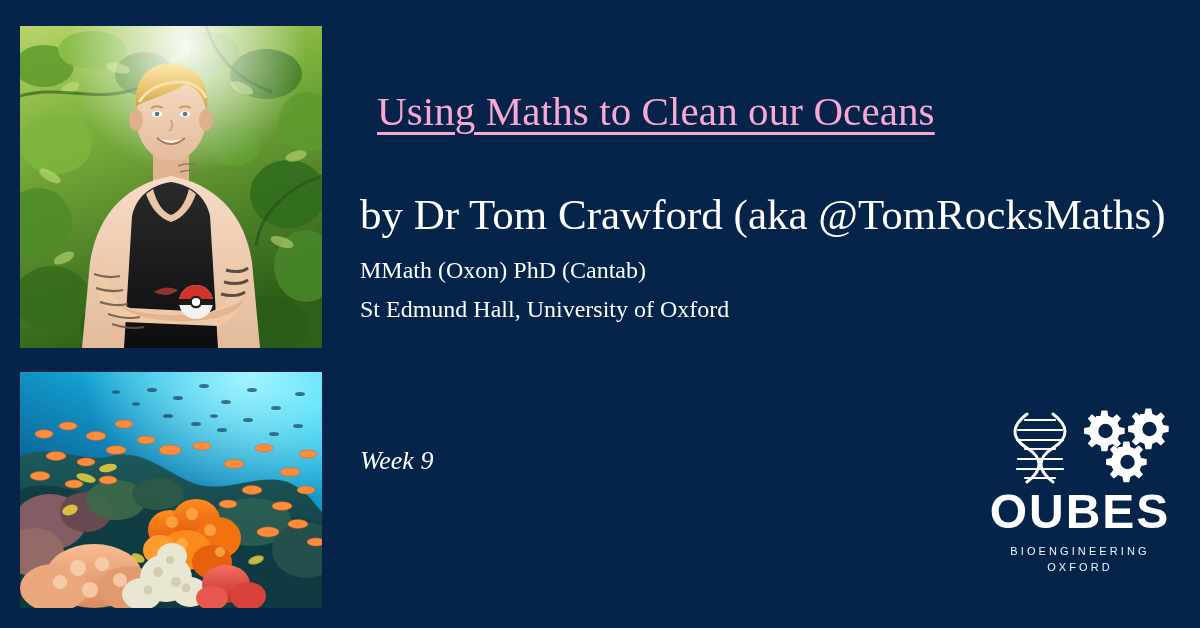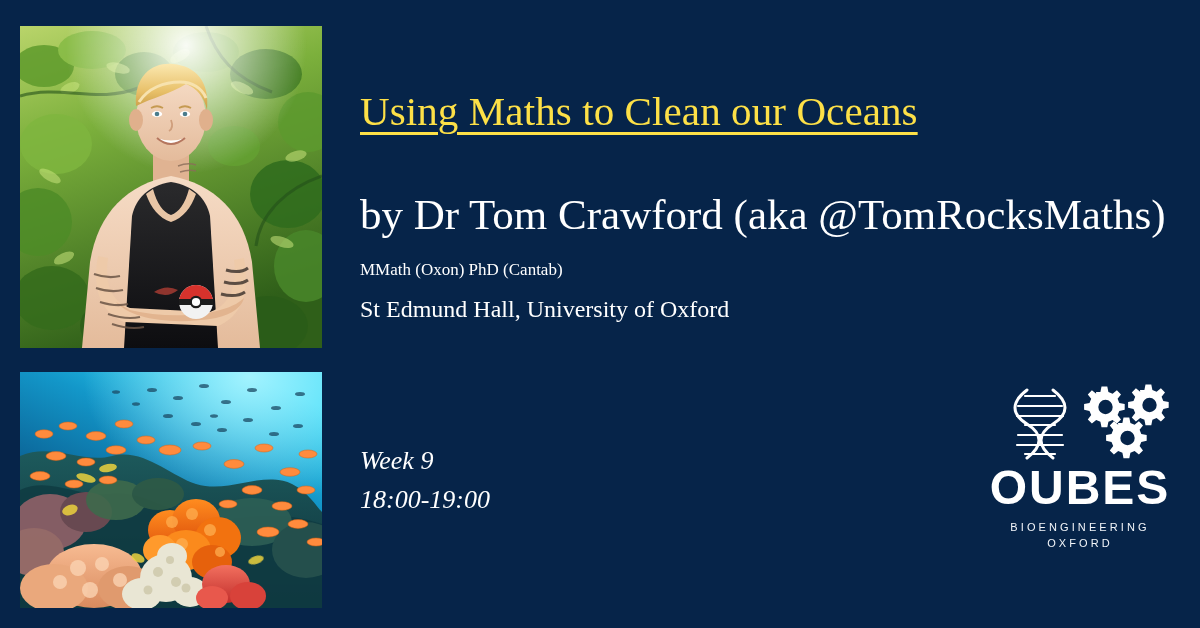--- a/index.html
+++ b/index.html
@@ -44,25 +44,25 @@
   .content {
     position: absolute;
     left: 360px;
     top: 0;
     width: 820px;
     height: 628px;
   }
 
   .title {
     position: absolute;
-    left: 0;
+    left: 17px;
     top: 88px;
     font-size: 41px;
     line-height: 46px;
-    color: #fde047;
+    color: #f9a8d4;
     font-weight: 400;
     letter-spacing: 0.1px;
     text-decoration: underline;
     text-decoration-thickness: 2.5px;
     text-underline-offset: 7px;
     white-space: nowrap;
   }
 
   .byline {
     position: absolute;
@@ -71,21 +71,21 @@
     font-size: 43px;
     line-height: 42px;
     color: #ffffff;
     font-weight: 400;
     white-space: nowrap;
   }
   .credential {
     position: absolute;
     left: 0;
     top: 255px;
-    font-size: 17px;
+    font-size: 24px;
     line-height: 30px;
     color: #ffffff;
     white-space: nowrap;
   }
   .affiliation {
     position: absolute;
     left: 0;
     top: 294px;
     font-size: 24px;
     line-height: 30px;
@@ -103,21 +103,21 @@
   .schedule-line {
     font-size: 26px;
     line-height: 39px;
     white-space: nowrap;
   }
 
   
   .logo {
     position: absolute;
     left: 975px;
-    top: 384px;
+    top: 408px;
     width: 210px;
     height: 182px;
     text-align: center;
   }
   .logo-mark {
     width: 210px;
     height: 78px;
     display: block;
   }
   .logo-wordmark {
@@ -428,21 +428,20 @@
   <div class="content">
 
     <div class="title">Using Maths to Clean our Oceans</div>
 
     <div class="byline">by Dr Tom Crawford (aka @TomRocksMaths)</div>
     <div class="credential">MMath (Oxon) PhD (Cantab)</div>
     <div class="affiliation">St Edmund Hall, University of Oxford</div>
 
     <div class="schedule">
       <div class="schedule-line">Week 9</div>
-      <div class="schedule-line">18:00-19:00</div>
     </div>
   </div>
 
   <div class="logo">
     <svg class="logo-mark" viewBox="0 0 210 78" aria-hidden="true">
 
       <g fill="none" stroke="#ffffff" stroke-width="3" stroke-linecap="round">
         <path d="M52 6 C 36 18, 36 30, 52 40 C 68 50, 68 62, 52 74"></path>
         <path d="M78 6 C 94 18, 94 30, 78 40 C 62 50, 62 62, 78 74"></path>
         <g stroke-width="2.2">

